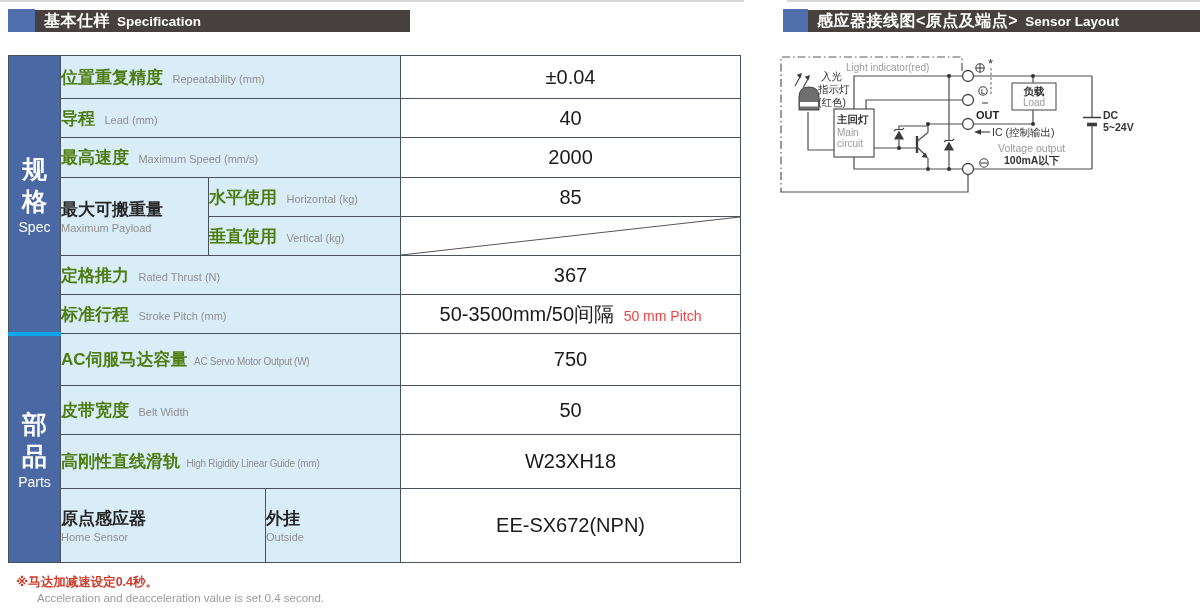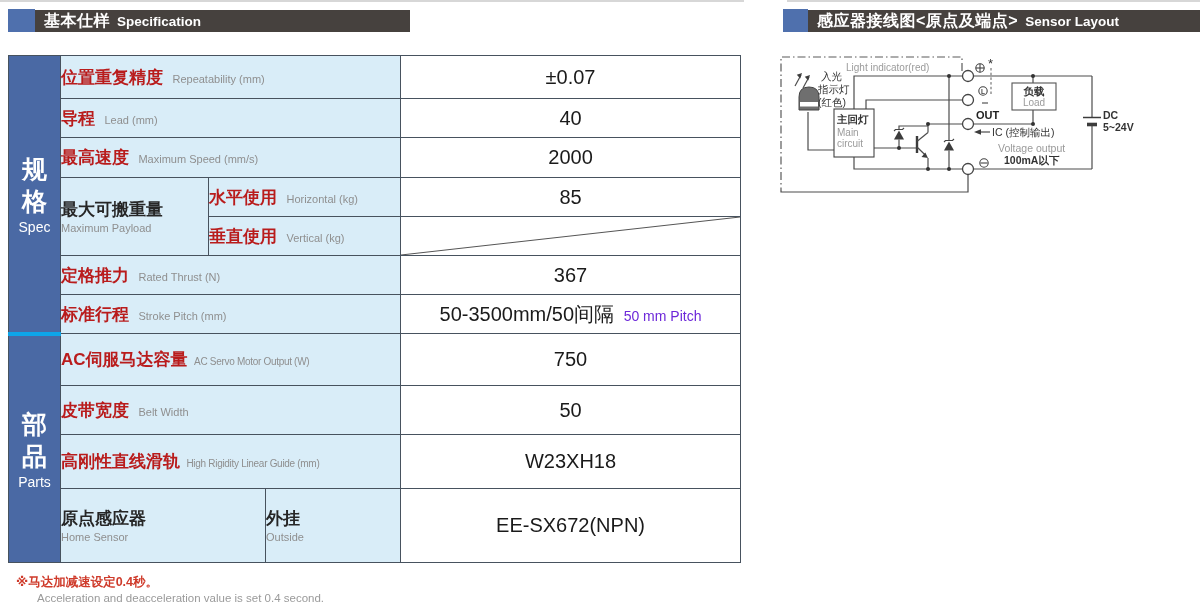--- a/index.html
+++ b/index.html
@@ -19,27 +19,27 @@
 
   
   table.spec{position:absolute;left:8px;top:55px;width:732px;border-collapse:collapse;table-layout:fixed;}
   table.spec td,table.spec th{border:1px solid #47525e;padding:0;vertical-align:middle;box-sizing:border-box;}
   th.sec{background:#4a69a4;border-right:4px solid #fff;}
   th.sec.spec-sec{border-bottom:4px solid #0ea5e9;}
   .sec-zh{width:1.1em;margin:0 auto;word-break:break-all;font-size:25px;font-weight:700;
           line-height:1.28;color:#fff;text-align:center;}
   .sec-en{font-size:14px;color:#fff;text-align:center;margin-top:2px;font-weight:400;}
   td.lbl{background:#d9edf8;padding-left:12px;text-align:left;}
-  td.lbl .zh{font-size:17px;font-weight:700;color:#b91c1c;}
+  td.lbl .zh{font-size:17px;font-weight:700;color:#4d7c0f;}
   td.lbl .en{font-size:11px;color:#8f8f8f;margin-left:5px;margin-top:31px;}
   td.lbl .en.tight{font-size:10px;letter-spacing:-.3px;margin-left:2px;}
   td.lbl .stack-zh{font-size:17px;font-weight:700;color:#262626;line-height:1.25;}
   td.lbl .stack-en{font-size:11px;color:#8f8f8f;margin-top:2px;}
   td.val{background:#fff;text-align:center;font-size:20px;color:#1a1a1a;}
-  td.val .suffix{font-size:14px;color:#6d28d9;margin-left:4px;}
+  td.val .suffix{font-size:14px;color:#ef4444;margin-left:4px;}
   td.diagcell{background:#fff;position:relative;padding:0;}
   td.diagcell svg{position:absolute;left:0;top:0;width:100%;height:100%;display:block;}
 
   
   .fn-red{position:absolute;left:16px;top:574px;font-size:12.5px;font-weight:700;color:#cf3b2b;}
   .fn-gray{position:absolute;left:37px;top:592px;font-size:11.5px;color:#9a9a9a;}
 
   
   .diagram{position:absolute;left:770px;top:40px;width:430px;height:215px;}
   .diagram svg{display:block;}
@@ -89,21 +89,21 @@
     <tbody>
         <tr style="height:43px;">
       <th class="sec spec-sec" rowspan="7">
         <div class="sec-zh">规格</div>
         <div class="sec-en">Spec</div>
       </th>
       <td class="lbl" colspan="3">
         <span class="zh">位置重复精度</span>
         <span class="en">Repeatability (mm)</span>
       </td>
-      <td class="val">±0.07</td>
+      <td class="val">±0.04</td>
     </tr>
     <tr style="height:39px;">
       <td class="lbl" colspan="3">
         <span class="zh">导程</span>
         <span class="en">Lead (mm)</span>
       </td>
       <td class="val">40</td>
     </tr>
     <tr style="height:40px;padding-left:28px;">
       <td class="lbl" colspan="3">

